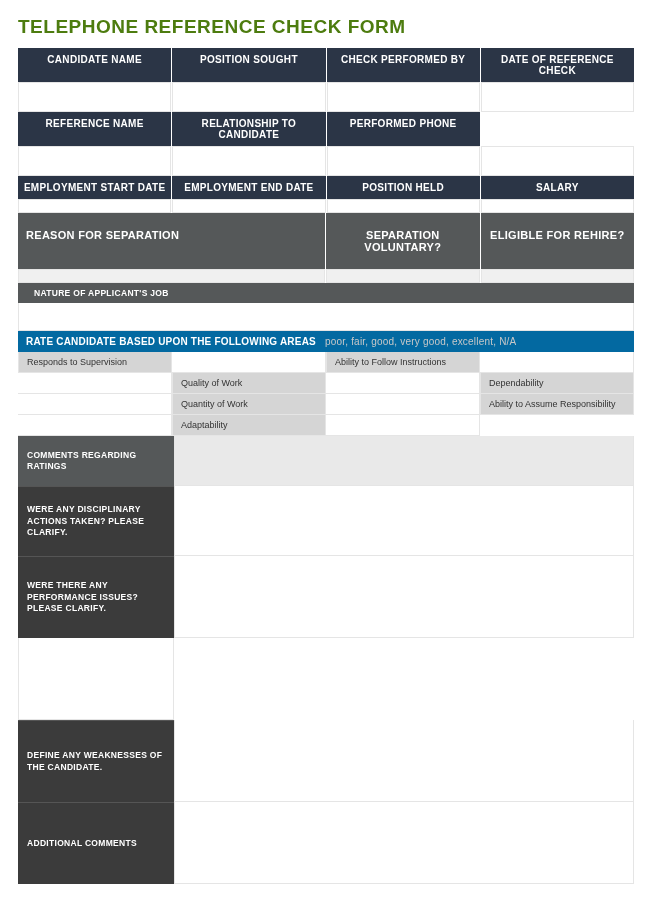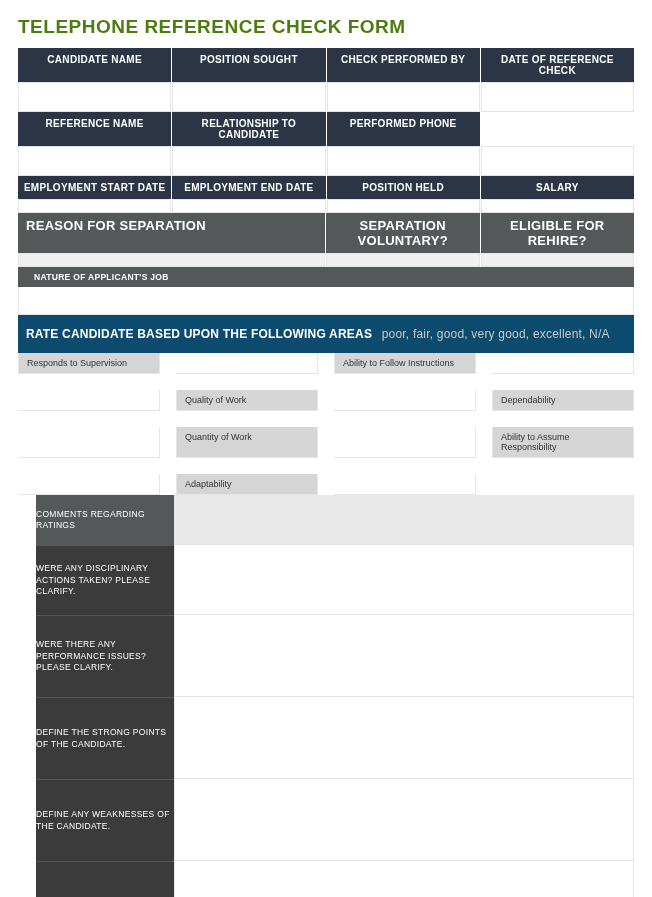--- a/index.html
+++ b/index.html
@@ -50,52 +50,52 @@
   }
   .row-mid {
     display: grid;
     grid-template-columns: 2fr 1fr 1fr;
     gap: 1px;
     background: #ffffff;
   }
   .hdr-dark {
     background: #555859;
     color: #ffffff;
-    font-size: 13px;
-    font-weight: 700;
-    padding: 5px 8px;
+    font-size: 11px;
+    font-weight: 700;
+    padding: 16px 8px;
     letter-spacing: 0.3px;
   }
   .full-hdr-dark {
     background: #555859;
     color: #ffffff;
     font-size: 8.5px;
     font-weight: 700;
     padding: 5px 16px;
     letter-spacing: 0.3px;
   }
   .full-white {
     background: #ffffff;
     height: 28px;
     border: 1px solid #e5e5e5;
     border-top: none;
   }
   .rate-hdr {
-    background: #0c4a6e;
-    color: #ffffff;
-    font-size: 12px;
-    padding: 12px 8px;
+    background: #0369a1;
+    color: #ffffff;
+    font-size: 10px;
+    padding: 5px 8px;
     letter-spacing: 0.2px;
   }
   .rate-hdr strong { font-weight: 700; }
   .rate-hdr .scale { color: #c8c8c8; font-weight: 400; margin-left: 6px; }
   .rate-grid {
     display: grid;
     grid-template-columns: 1fr 1fr 1fr 1fr;
-    gap: 16px;
+    gap: 0;
   }
   .rate-label {
     background: #d5d5d5;
     font-size: 9px;
     color: #333;
     padding: 5px 8px;
     border: 1px solid #e5e5e5;
     border-top: none;
   }
   .rate-empty {
@@ -105,28 +105,27 @@
     border-left: none;
   }
   .qrow {
     display: grid;
     grid-template-columns: 156px 1fr;
   }
   .qlabel {
     background: #3b3b3b;
     color: #ffffff;
     font-size: 8.5px;
-    font-weight: 400;
-    padding: 8px 0;
+    font-weight: 700;
+    padding: 8px 9px;
     letter-spacing: 0.3px;
     display: flex;
     align-items: center;
     line-height: 1.35;
     border-top: 1px solid #555;
-    margin-left: 18px;
   }
   .qlabel.first {
     background: #555859;
     border-top: none;
   }
   .qempty {
     background: #f7f7f7;
     border: 1px solid #e5e5e5;
     border-top: none;
   }
@@ -220,21 +219,20 @@
 </div>
 <div class="qrow" style="height:70px">
   <div class="qlabel">WERE ANY DISCIPLINARY ACTIONS TAKEN? PLEASE CLARIFY.</div>
   <div class="qempty" style="background:#ffffff"></div>
 </div>
 <div class="qrow" style="height:82px">
   <div class="qlabel">WERE THERE ANY PERFORMANCE ISSUES? PLEASE CLARIFY.</div>
   <div class="qempty" style="background:#ffffff"></div>
 </div>
 <div class="qrow" style="height:82px">
-  <div class="qlabel">DEFINE THE STRONG POINTS OF THE CANDIDATE.</div>
   <div class="qempty" style="background:#ffffff"></div>
 </div>
 <div class="qrow" style="height:82px">
   <div class="qlabel">DEFINE ANY WEAKNESSES OF THE CANDIDATE.</div>
   <div class="qempty" style="background:#ffffff"></div>
 </div>
 <div class="qrow" style="height:82px">
   <div class="qlabel">ADDITIONAL COMMENTS</div>
   <div class="qempty" style="background:#ffffff"></div>
 </div>

